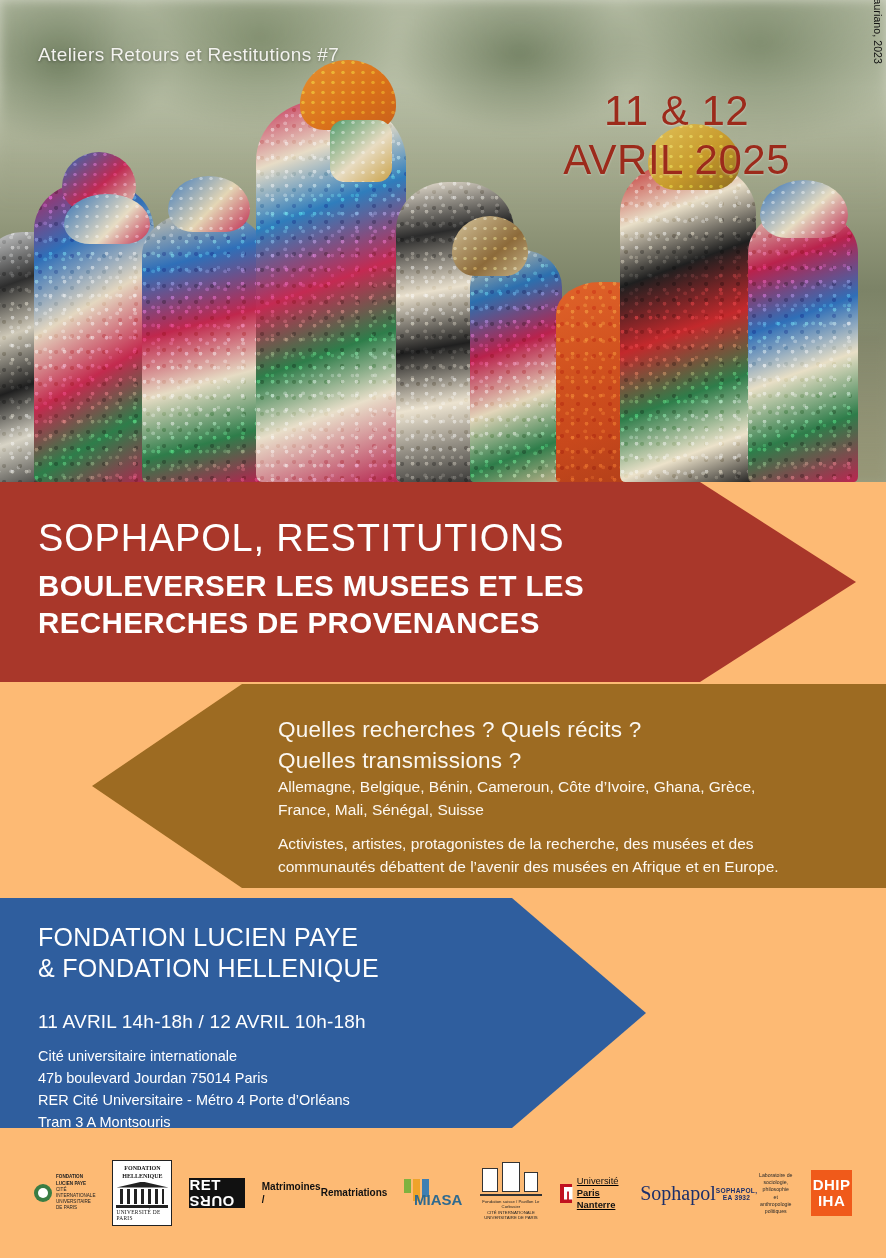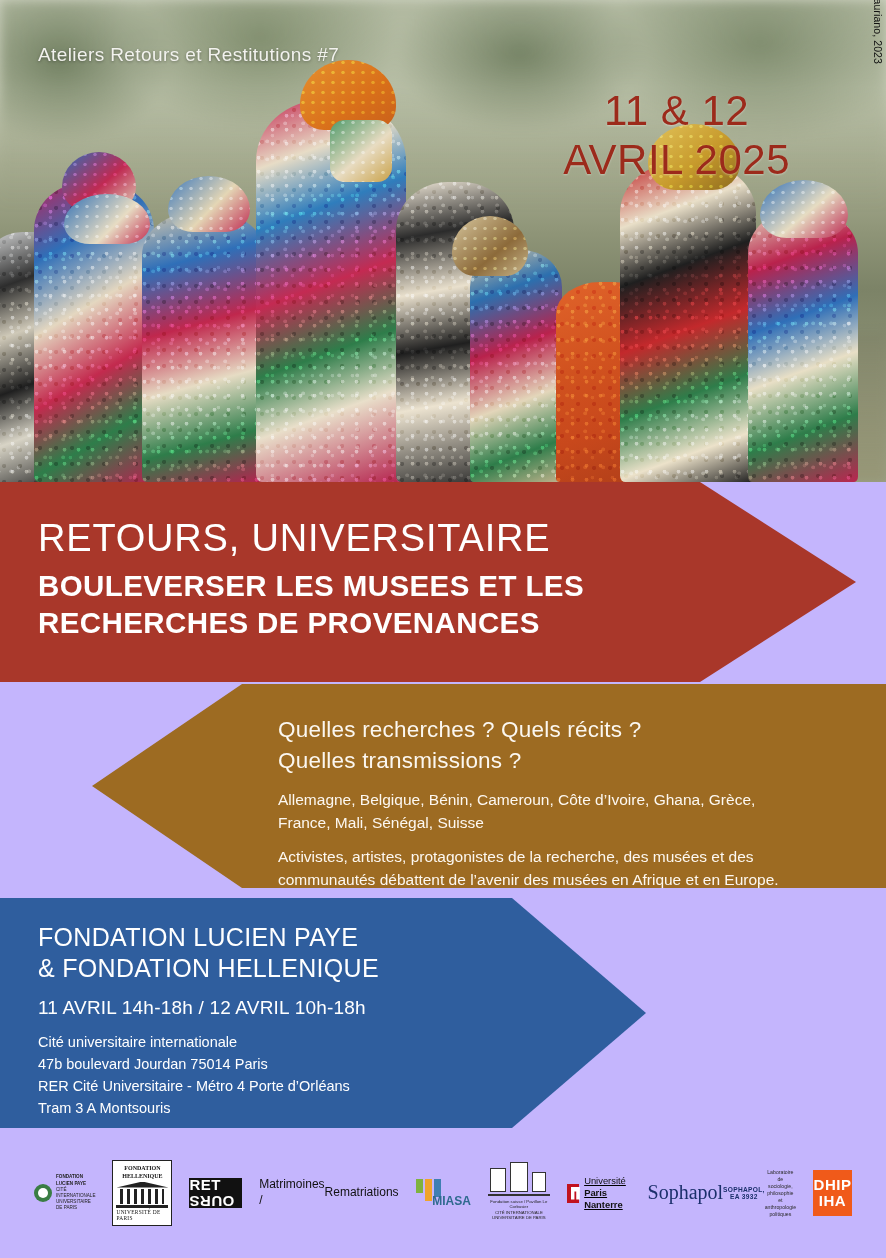--- a/index.html
+++ b/index.html
@@ -5,21 +5,21 @@
   * { box-sizing: border-box; margin: 0; padding: 0; }
   html, body {
     width: 886px; height: 1258px;
     background: #ffffff;
     font-family: "Liberation Sans", sans-serif;
     overflow: hidden;
   }
   .poster {
     position: relative;
     width: 886px; height: 1258px;
-    background: #c4b5fd;
+    background: #fdba74;
   }
 
   
   .photo {
     position: absolute;
     left: 0; top: 0;
     width: 886px; height: 482px;
     overflow: hidden;
     background: #8d8f7a;
   }
@@ -126,41 +126,40 @@
     background: #9d6b22;
     clip-path: polygon(196px 0, 840px 0, 840px 204px, 196px 204px, 46px 102px);
     color: #ffffff;
   }
   .band-ochre .inner { padding: 30px 30px 0 232px; }
   .q-line {
     font-size: 22.5px; line-height: 1.38; color: #fbf7f0;
     letter-spacing: .2px;
   }
   .countries {
-    margin-top: 13px;
     font-size: 15.5px; line-height: 1.45; color: #fdf8f1;
   }
   .blurb {
     margin-top: 12px;
     font-size: 15.5px; line-height: 1.45; color: #fdf8f1;
   }
 
   
   .band-blue {
     left: 0; top: 898px; width: 646px; height: 230px;
     background: #2f5e9e;
     clip-path: polygon(0 0, 512px 0, 646px 115px, 512px 230px, 0 230px);
     color: #ffffff;
   }
   .band-blue .inner { padding: 24px 0 0 38px; }
   .venue {
     font-size: 25px; line-height: 1.22; letter-spacing: .3px;
   }
   .hours {
-    margin-top: 14px;
+    margin-top: 28px;
     font-size: 19px; letter-spacing: .2px;
   }
   .address {
     margin-top: 12px;
     font-size: 14.5px; line-height: 1.52;
   }
 
   
   .logos {
     position: absolute; left: 0; top: 1128px;
@@ -201,29 +200,29 @@
   .hell-temple .base { position:absolute; left:0; bottom:0; width:100%; height:3px; background:#222; }
   .hell-bot { font-size: 5.4px; letter-spacing:.3px; color:#111; font-family:"Liberation Serif", serif; }
 
   .logo-retours {
     width: 84px; height: 30px; background:#111; color:#fff;
     display:flex; align-items:center; justify-content:center;
     font-size: 15px; font-weight:700; letter-spacing:.5px;
   }
   .logo-retours .flip { display:inline-block; transform: scaleX(-1) scaleY(-1); }
 
-  .logo-matri { font-size: 12px; font-weight: 400; line-height: 1.32; color:#111; }
+  .logo-matri { font-size: 10px; font-weight: 700; line-height: 1.32; color:#111; }
 
   .logo-miasa { width: 88px; height: 34px; position: relative; }
   .miasa-bars { position:absolute; left:0; top:3px; display:flex; gap:2px; }
   .miasa-bars i { display:block; width:7px; background:#4a8c3f; }
   .miasa-bars i:nth-child(1){height:14px;background:#7fb23f;}
   .miasa-bars i:nth-child(2){height:22px;background:#f0a32a;}
   .miasa-bars i:nth-child(3){height:18px;background:#3f7fb2;}
-  .miasa-word { position:absolute; right:0; bottom:2px; font-size:12px; font-weight:700; color:#2f6a8f;text-align:right; }
+  .miasa-word { position:absolute; right:0; bottom:2px; font-size:15px; font-weight:700; color:#2f6a8f;text-align:right; }
 
   .logo-maison { width: 96px; height: 56px; display:flex; flex-direction:column; align-items:center; gap:3px; }
   .maison-glyph { width: 62px; height: 34px; position:relative; }
   .maison-glyph .b1,.maison-glyph .b2,.maison-glyph .b3 {
     position:absolute; bottom:4px; border:1.4px solid #333; background:#fff;
   }
   .maison-glyph .b1 { left:2px; width:16px; height:24px; }
   .maison-glyph .b2 { left:22px; width:18px; height:30px; }
   .maison-glyph .b3 { left:44px; width:14px; height:20px; }
   .maison-glyph .line { position:absolute; left:0; bottom:0; width:100%; height:1.6px; background:#333; }
@@ -309,21 +308,21 @@
     <div class="date-block">
       <div>11 &amp; 12</div>
       <div>AVRIL 2025</div>
     </div>
 
     <div class="photo-credit">Egungun (ancêtres revenants) à Porto-Novo, crédit: Manoel Lauriano, 2023</div>
   </div>
 
   <div class="band band-red">
     <div class="inner">
-      <div class="title-main">RETOURS, UNIVERSITAIRE</div>
+      <div class="title-main">SOPHAPOL, RESTITUTIONS</div>
       <div class="title-sub">
         <div>BOULEVERSER LES MUSEES ET LES</div>
         <div>RECHERCHES DE PROVENANCES</div>
       </div>
     </div>
   </div>
 
   <div class="band band-ochre">
     <div class="inner">
       <div class="q-line">Quelles recherches ? Quels récits ?</div>

